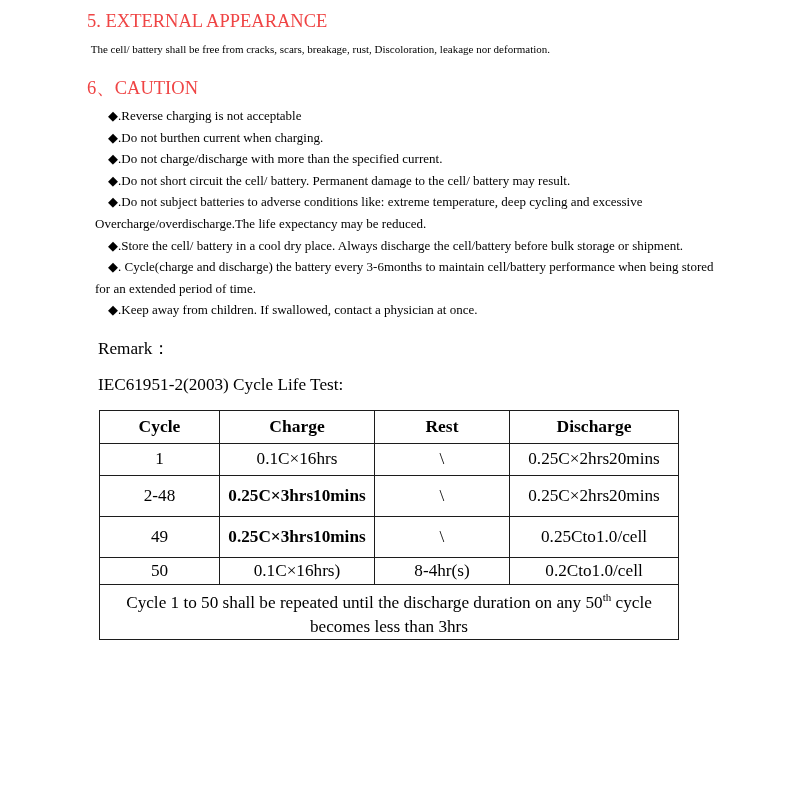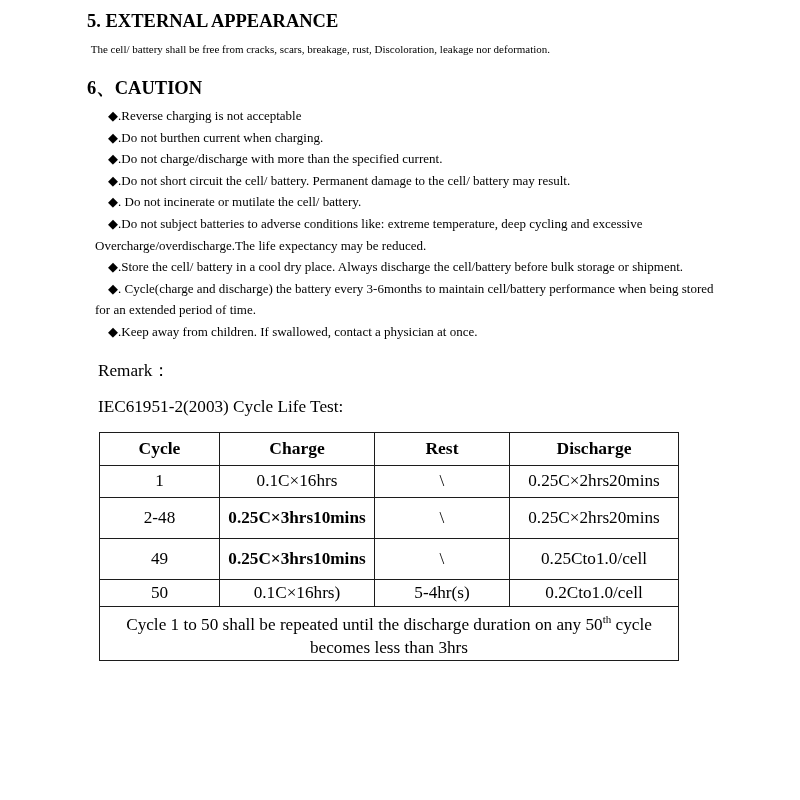--- a/index.html
+++ b/index.html
@@ -11,22 +11,22 @@
     width: 800px;
     height: 800px;
     overflow: hidden;
     font-family: "Liberation Serif", "DejaVu Serif", serif;
     color: #000000;
   }
   .content {
     padding: 8px 84px 0 84px;
   }
   .h-blue {
-    color: #000000;
-    font-weight: bold;
+    color: #ef4444;
+    font-weight: normal;
     font-size: 18.5px;
     line-height: 22px;
     margin: 0;
   }
   .h5 { margin: 2px 0 6px 3px; }
   .h6 { margin: 16px 0 6px 3px; }
   .body-text {
     font-size: 11px;
     line-height: 23px;
     margin: 4px;
@@ -104,21 +104,20 @@
 
   <p class="body-text"> The cell/ battery shall be free from cracks, scars, breakage, rust, Discoloration, leakage nor deformation.</p>
 
   <h2 class="h-blue h6">6、CAUTION</h2>
 
   <ul class="caution-list">
     <li>◆.Reverse charging is not acceptable</li>
     <li>◆.Do not burthen current when charging.</li>
     <li>◆.Do not charge/discharge with more than the specified current.</li>
     <li>◆.Do not short circuit the cell/ battery. Permanent damage to the cell/ battery may result.</li>
-    <li>◆. Do not incinerate or mutilate the cell/ battery.</li>
     <li>◆.Do not subject batteries to adverse conditions like: extreme temperature, deep cycling and excessive Overcharge/overdischarge.The life expectancy may be reduced.</li>
     <li>◆.Store the cell/ battery in a cool dry place. Always discharge the cell/battery before bulk storage or shipment.</li>
     <li>◆. Cycle(charge and discharge) the battery every 3-6months to maintain cell/battery performance when being stored for an extended period of time.</li>
     <li>◆.Keep away from children. If swallowed, contact a physician at once.</li>
   </ul>
 
   <div class="remark-block">
     <p class="remark-line">Remark：</p>
     <p class="remark-line">IEC61951-2(2003) Cycle Life Test:</p>
   </div>
@@ -155,21 +154,21 @@
         <td>49</td>
         <td>
             <div class="wrapnarrow">0.25C×3hrs10mins</div>
           </td>
         <td>\</td>
         <td>0.25Cto1.0/cell</td>
       </tr>
       <tr class="r-short">
         <td>50</td>
         <td>0.1C×16hrs)</td>
-        <td>5-4hr(s)</td>
+        <td>8-4hr(s)</td>
         <td>0.2Cto1.0/cell</td>
       </tr>
       <tr class="r-foot">
         <td class="footer-cell" colspan="4">
           <span>Cycle 1 to 50 shall be repeated until the discharge duration on any 50</span><sup>th</sup><span> cycle becomes less than 3hrs</span>
         </td>
       </tr>
     </tbody>
   </table>
 

